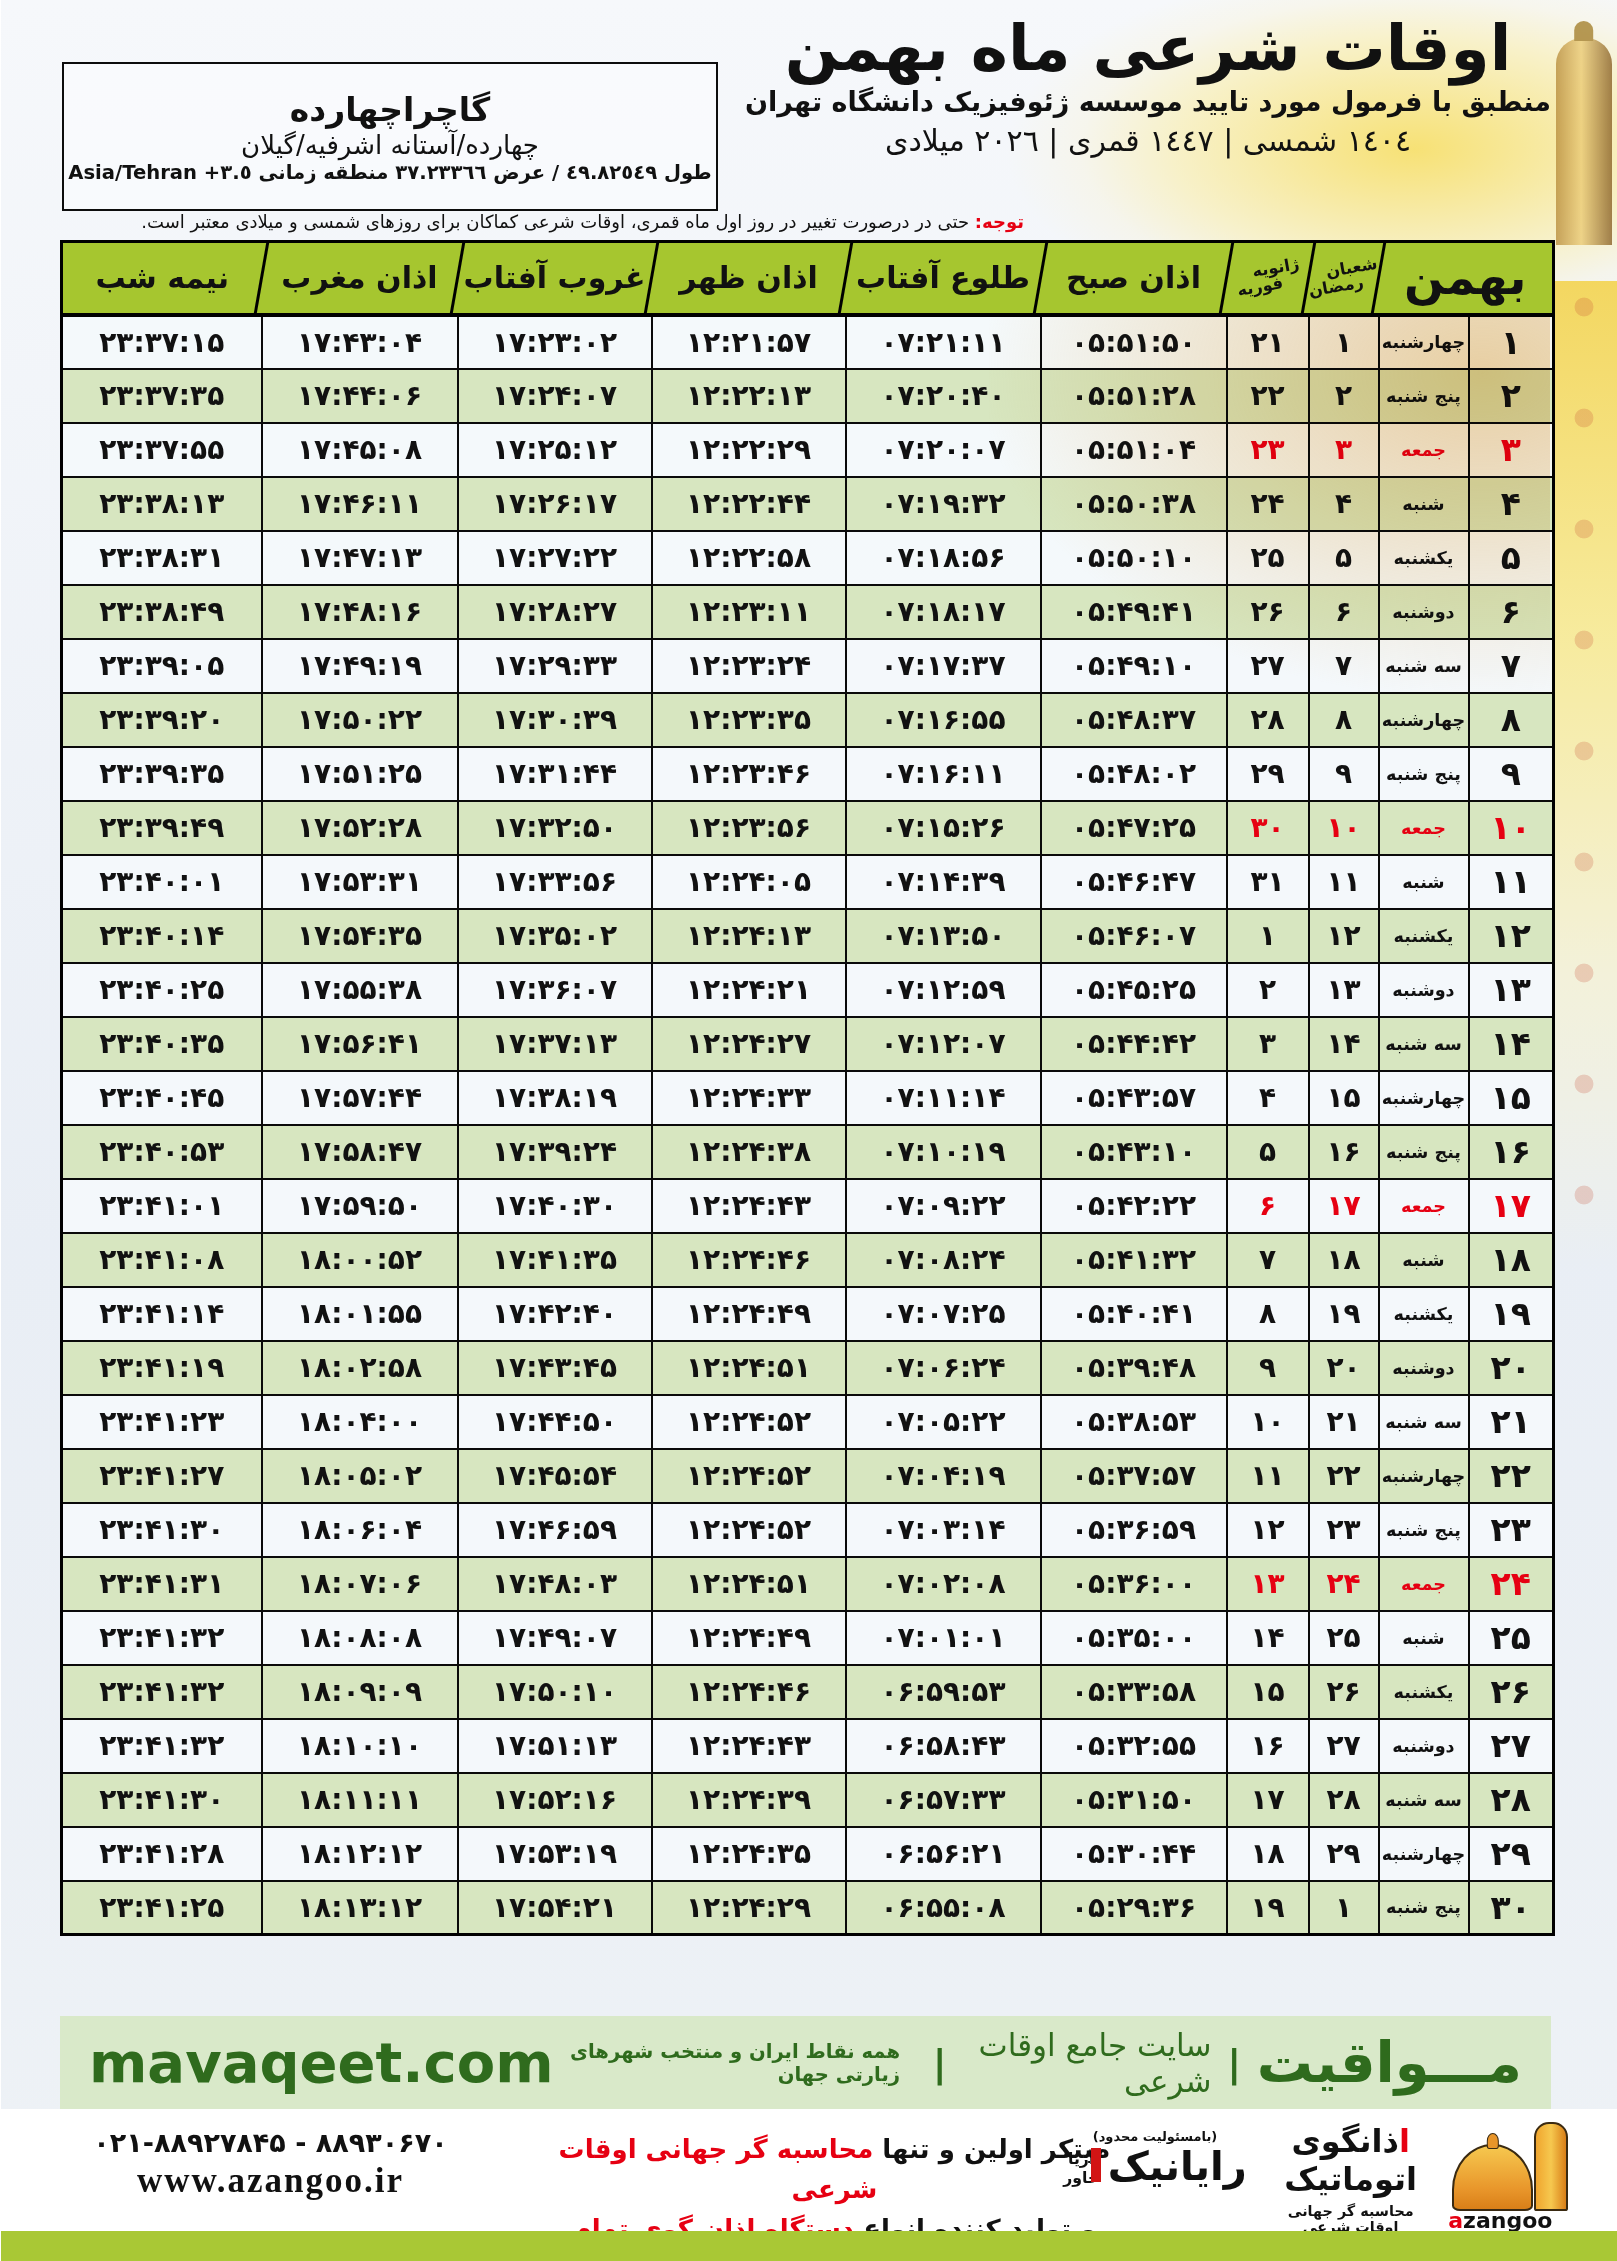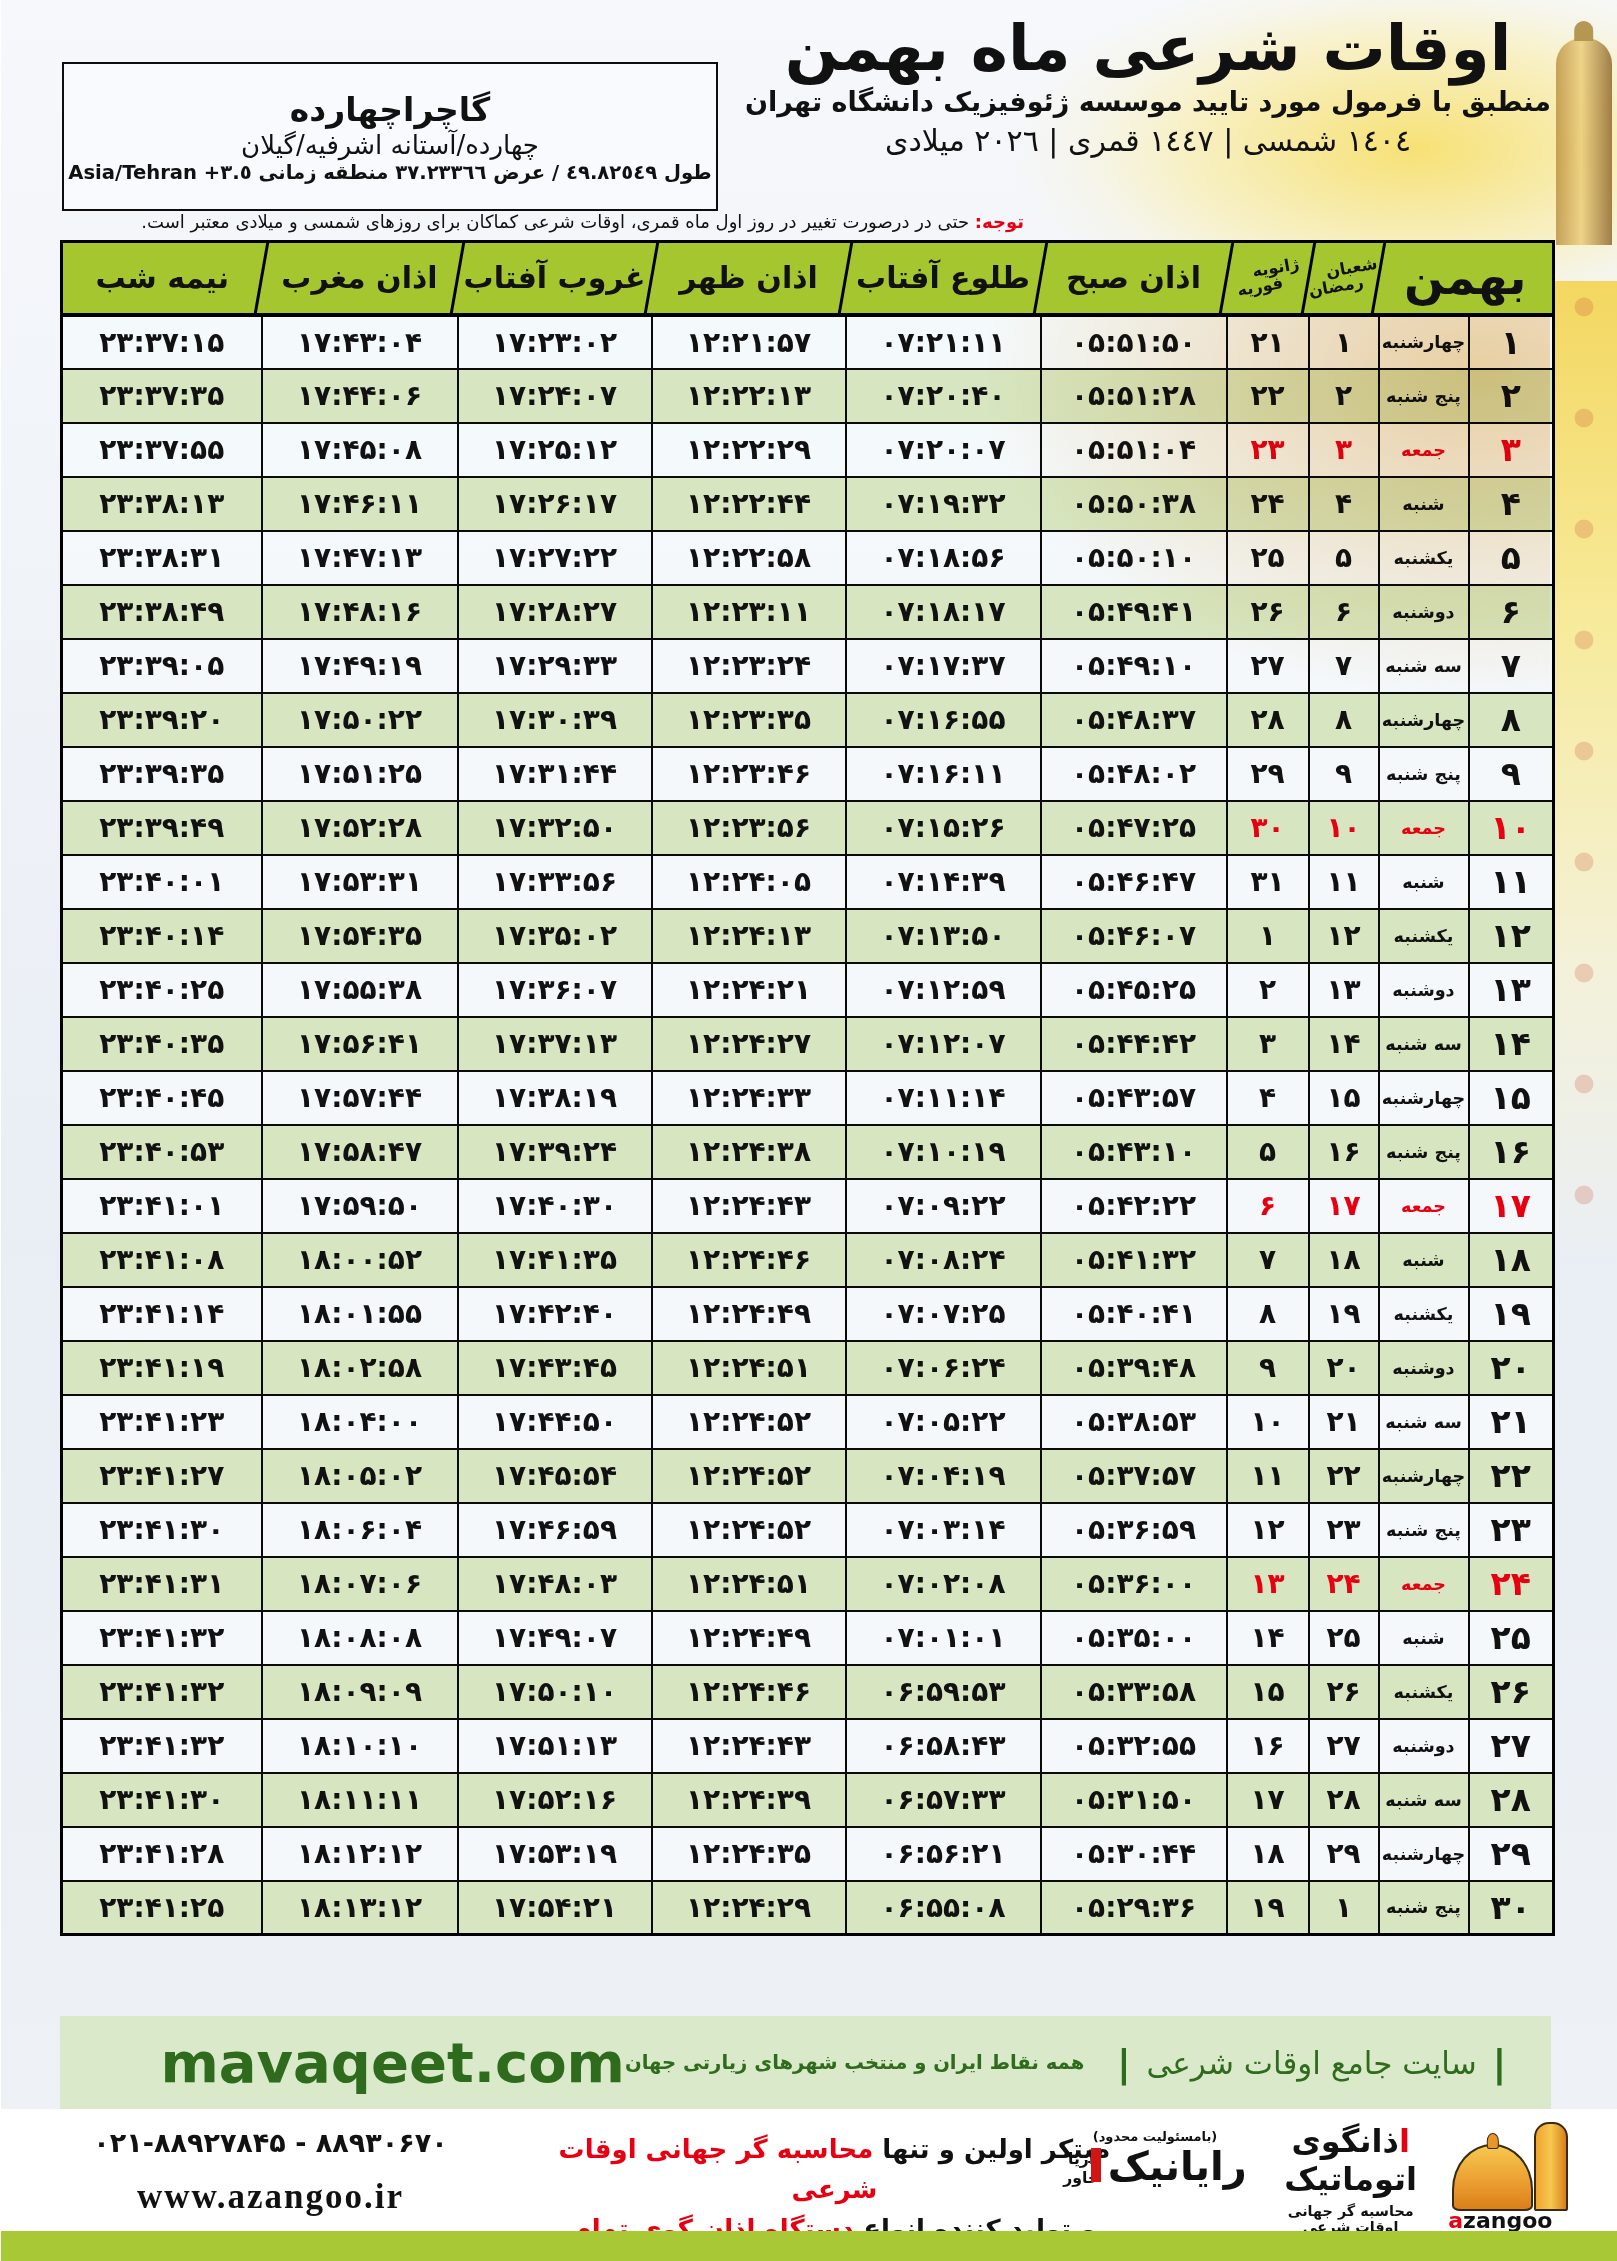--- a/index.html
+++ b/index.html
@@ -63,21 +63,21 @@
     display:flex;align-items:center;direction:rtl;padding:0 29px;box-sizing:border-box;color:#2f6b1d;}
   .brand{font-size:56px;font-weight:bold;}
   .f-sep{font-size:38px;margin:0 15.7px;font-weight:bold;}
   .site-label{font-size:31px;font-weight:normal;text-align:right;}
   .coverage{font-size:19.6px;font-weight:bold;margin-right:17px;}
   .domain{margin-inline-start:auto;font-size:56px;font-weight:bold;direction:ltr;}
   
   .bottom-band{position:absolute;left:0;top:2109px;width:1618px;height:122px;background:#ffffff;}
   .contact{position:absolute;left:55px;top:18px;width:431px;text-align:center;}
   .phones{font-size:27px;font-weight:bold;direction:ltr;}
-  .website{font-size:35px;font-weight:bold;font-family:"Liberation Serif",serif;letter-spacing:2px;margin-top:19px;}
+  .website{font-size:35px;font-weight:bold;font-family:"Liberation Serif",serif;letter-spacing:2px;margin-top:3px;}
   .promo{position:absolute;left:541px;top:19.6px;width:587px;text-align:center;direction:rtl;font-size:26px;
     font-weight:bold;line-height:1.55;}
   .promo .red{color:#e60012;}
   .rayanik{position:absolute;right:365px;top:19.6px;width:196px;text-align:center;direction:rtl;}
   .ray-small{font-size:13px;font-weight:bold;}
   .ray-name{font-size:40px;font-weight:bold;display:inline-block;position:relative;line-height:1.1;text-align:center;}
   .ray-name::after{content:"";position:absolute;left:-17px;bottom:5.2px;width:10.4px;height:34px;background:#d21414;}
   .ray-sub{display:inline-block;font-size:15.7px;font-weight:bold;vertical-align:bottom;margin-right:5.2px;line-height:1.2;}
   .azangoo{position:absolute;right:46px;top:13px;width:307px;direction:rtl;display:flex;align-items:center;gap:11.7px;}
   .az-icon{position:relative;width:124px;height:103px;flex:0 0 auto;}
@@ -513,20 +513,21 @@
     <td class="c-time">۱۲:۲۴:۲۹</td>
     <td class="c-time">۱۷:۵۴:۲۱</td>
     <td class="c-time">۱۸:۱۳:۱۲</td>
     <td class="c-time">۲۳:۴۱:۲۵</td>
   </tr>
     </tbody>
 </table>
 <div class="photo-tint"></div>
 
 <div class="footer-bar">
+  <span class="brand">مـــواقیت</span>
   <span class="f-sep">|</span>
   <span class="site-label">سایت جامع اوقات شرعی</span>
   <span class="f-sep">|</span>
   <span class="coverage">همه نقاط ایران و منتخب شهرهای زیارتی جهان</span>
   <span class="domain">mavaqeet.com</span>
 </div>
 
 <div class="bottom-band">
   <div class="contact">
     <div class="phones">۰۲۱-۸۸۹۲۷۸۴۵ - ۸۸۹۳۰۶۷۰</div>

